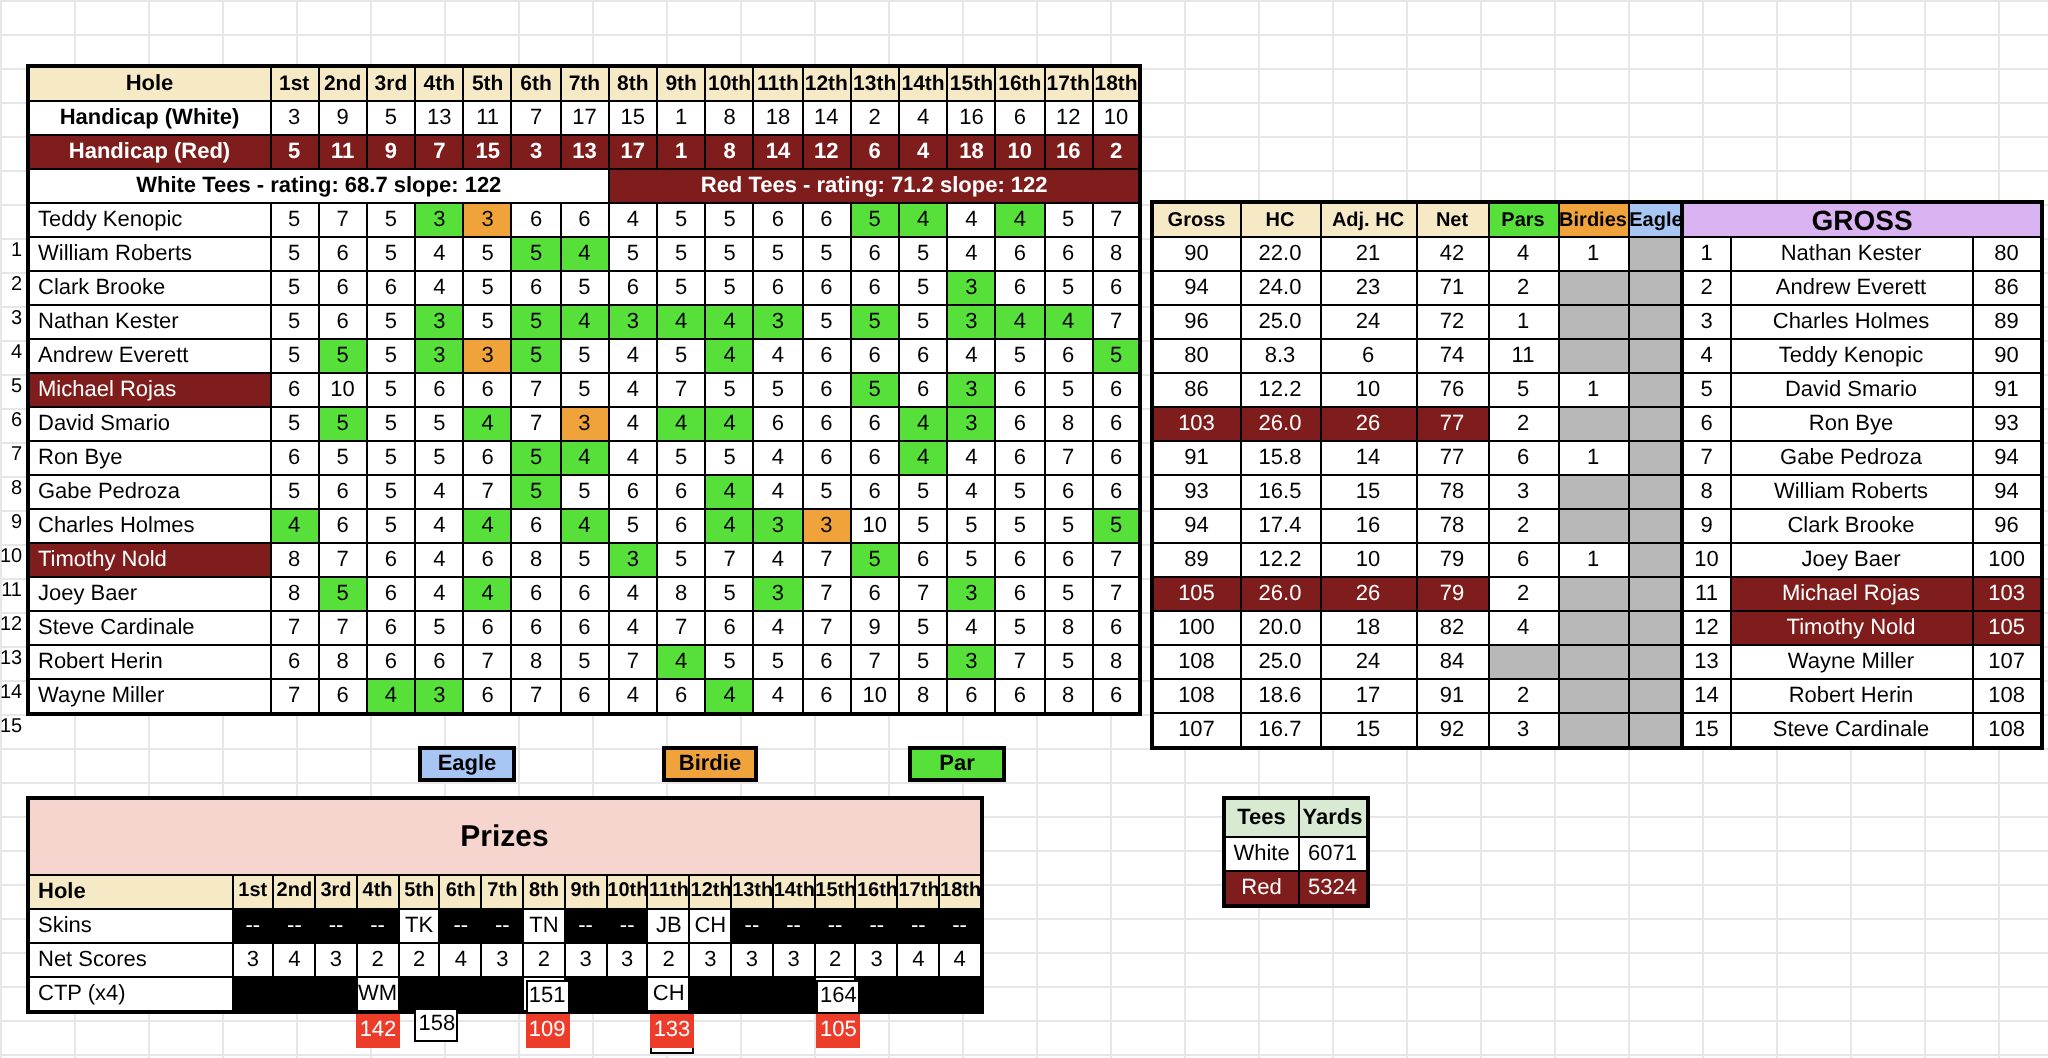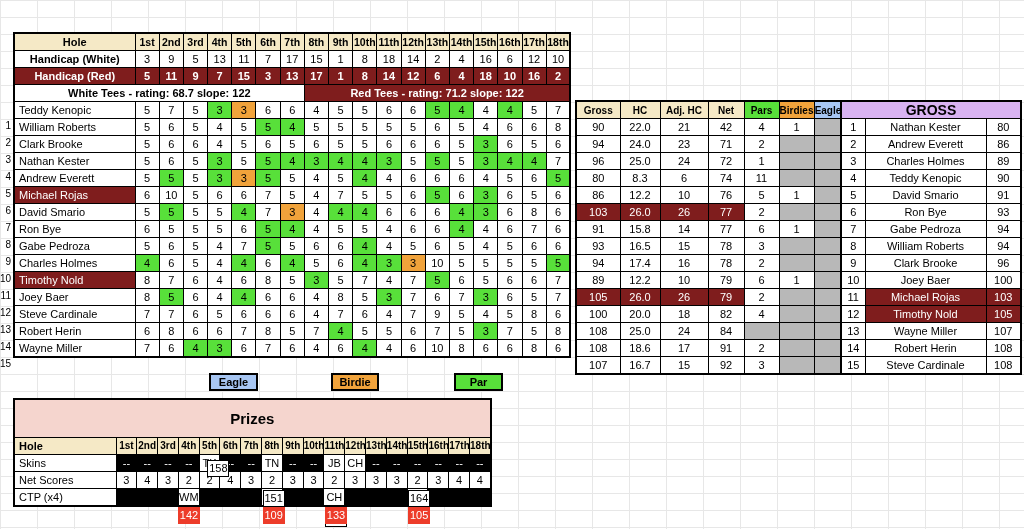--- a/index.html
+++ b/index.html
@@ -812,21 +812,41 @@
           <td class="black"></td>
           <td class="black"></td>
           <td class="black"></td>
           <td>MR</td>
           <td class="black"></td>
           <td class="black"></td>
           <td class="black"></td>
         </tr>
       </tbody>
     </table>
-    <div class="fcell" style="left: 179.4px; top: 460px; margin-left: 28px;">158</div>
+    <div class="fcell" style="left: 179.4px; top: 504px; margin-left: 28px;">158</div>
     <div class="fcell" style="left: 262.6px; top: 490px; text-align: center;">151</div>
     <div class="fcell" style="left: 325px; top: 510px;">141</div>
     <div class="fcell" style="left: 408.2px; top: 490px;">164</div>
     <div class="rcell" style="left: 178px; top: 507px;">142</div>
     <div class="rcell" style="left: 262.6px; top: 507px;">109</div>
     <div class="rcell" style="left: 325px; top: 507px;">133</div>
     <div class="rcell" style="left: 408.2px; top: 507px;">105</div>
+    <table style="left: 611px; top: 398px; width: 72px;">
+      <colgroup>
+        <col style="width: 37px;">
+        <col style="width: 35px;">
+      </colgroup>
+      <tbody>
+        <tr style="height: 19px;">
+          <td class="ltgreen bold">Tees</td>
+          <td class="ltgreen bold">Yards</td>
+        </tr>
+        <tr>
+          <td>White</td>
+          <td>6071</td>
+        </tr>
+        <tr>
+          <td class="red">Red</td>
+          <td class="red">5324</td>
+        </tr>
+      </tbody>
+    </table>
   </div>
 
 </body></html>

